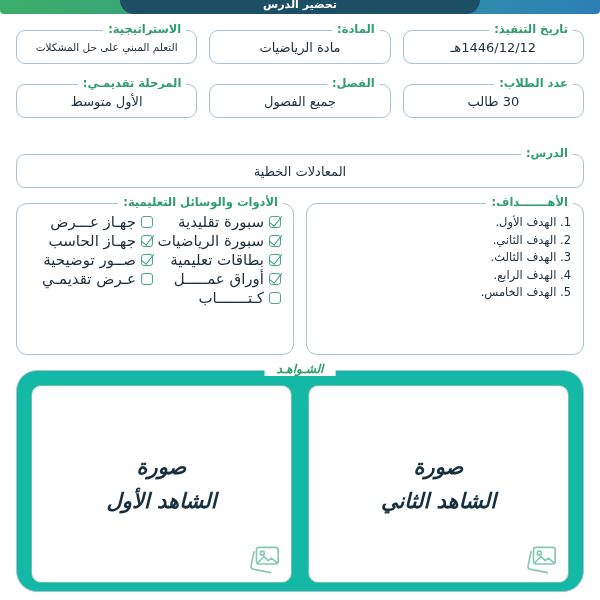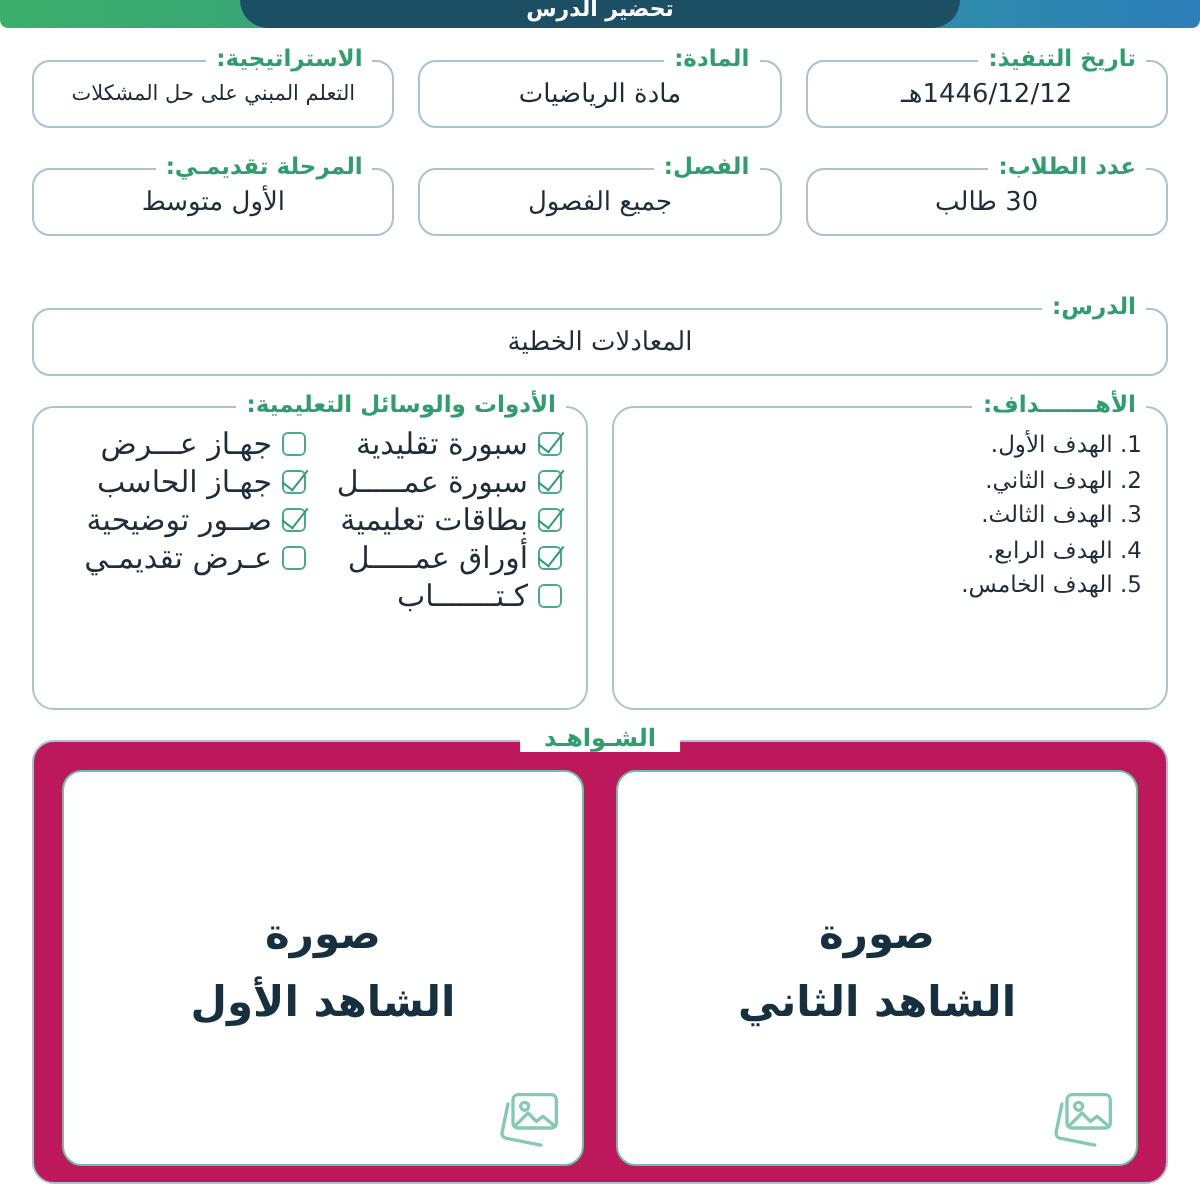--- a/index.html
+++ b/index.html
@@ -150,22 +150,23 @@
     transform: rotate(38deg);
   }
   .tool .tl { flex: 1 1 auto; }
 
   
   .evidence {
     position: absolute;
     top: 370px; left: 16px; right: 16px;
     height: 222px;
     border: 1.4px solid #a9c2d4;
-    border-radius: 11px;
-    background: #be185d;
+    border-radius: 21px;
+    background: #14b8a6;
+    font-style: italic;
   }
   .evidence-title {
     position: absolute;
     top: -9px; left: 50%;
     transform: translateX(-50%);
     background: #ffffff;
     padding: 0 12px;
     font-size: 12px;
     font-weight: bold;
     color: #2f9e6e;
@@ -270,21 +271,21 @@
           <div class="tool on">
             <span class="cb"></span>
             <span class="tl">سبورة تقليدية</span>
           </div>
           <div class="tool">
             <span class="cb"></span>
             <span class="tl">جهـاز عـــرض</span>
           </div>
           <div class="tool on">
             <span class="cb"></span>
-            <span class="tl">سبورة عمـــــل</span>
+            <span class="tl">سبورة الرياضيات</span>
           </div>
           <div class="tool on">
             <span class="cb"></span>
             <span class="tl">جهـاز الحاسب</span>
           </div>
           <div class="tool on">
             <span class="cb"></span>
             <span class="tl">بطاقات تعليمية</span>
           </div>
           <div class="tool on">

